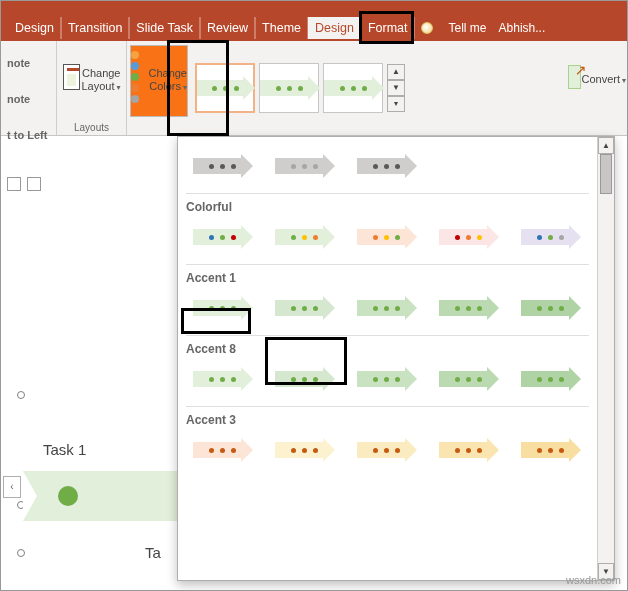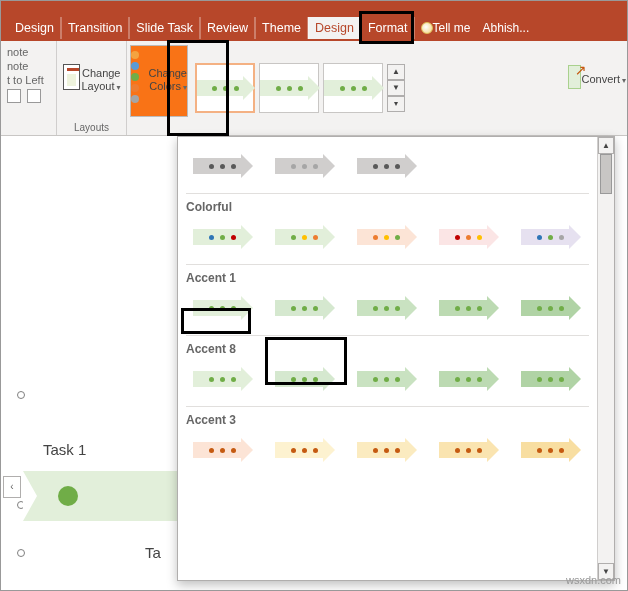--- a/index.html
+++ b/index.html
@@ -20,21 +20,21 @@
     height: 26px;
     background: #b7472a;
     display: flex;
     align-items: center;
     padding-left: 8px;
     color: #fff;
   }
   .tab { padding: 4px 6px; font-size: 12.5px; cursor: pointer; border-left:1px solid rgba(255,255,255,.3); border-right:1px solid rgba(255,255,255,.3);}
   .tab:first-child{border-left:none}
   .tab.active { background: #f3f2f1; color: #b7472a; position:relative;}
-  .tellme { display: flex; align-items: center; gap: 0; padding: 0 6px; }
+  .tellme { display: flex; align-items: center; gap: 16px; padding: 0 6px; }
   .bulb {
     width: 12px; height: 12px; border-radius: 50%;
     background: radial-gradient(circle at 40% 40%, #fff, #f3d27a);
     border: 1px solid #e0c25c;
   }
   .acct { padding: 0 6px; }
 
   .ribbon {
     height: 95px;
     background: #f3f2f1;
@@ -46,21 +46,21 @@
     border-right: 1px solid #d0cecd;
     display: flex; flex-direction: column; align-items: center;
     padding: 4px 6px 0;
     position: relative;
   }
   .group-label {
     font-size: 10px; color: #666;
     position: absolute; bottom: 2px; left: 0; right: 0; text-align: center;
   }
   .notes-col { width: 56px; align-items: flex-start; font-size: 11px; color:#666;}
-  .notes-col div { margin:1px 0;}
+  .notes-col div { margin:12px 0;font-weight:bold;}
   .small-icons { display:flex; gap:6px; margin-top:4px;}
   .sq { width:14px;height:14px;border:1px solid #999; background:#fff;}
 
   .big-btn {
     width: 58px; height: 72px;
     display: flex; flex-direction: row; align-items: center; justify-content: flex-end;
     font-size: 11px; text-align: right; line-height: 1.2;
     cursor: pointer;
     padding-bottom: 2px;
   }

